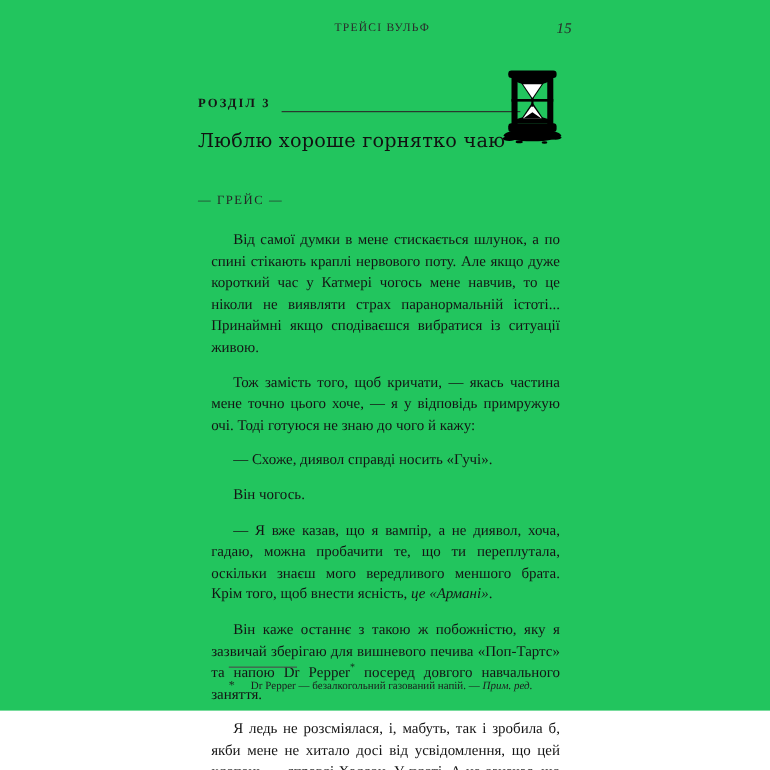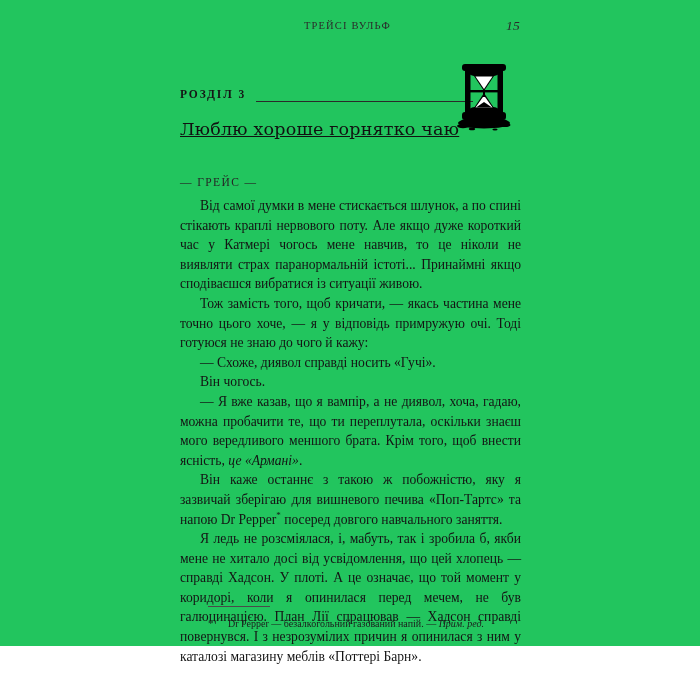--- a/index.html
+++ b/index.html
@@ -96,42 +96,42 @@
     position: absolute;
     left: 180px;
     top: 118px;
     width: 300px;
     font-family: "DejaVu Serif", "Liberation Serif", serif;
     font-size: 17.5px;
     line-height: 23px;
     color: #111111;
     letter-spacing: 0.2px;
   }
-  .chapter-title .line { display: block; white-space: nowrap; text-decoration: underline; }
+  .chapter-title .line { display: block; white-space: nowrap; }
 
   .pov {
     position: absolute;
     left: 180px;
     top: 176px;
     font-size: 11.5px;
     letter-spacing: 1.4px;
     color: #262626;
     font-variant: small-caps;
     text-transform: uppercase;
   }
 
   
   .body-text {
     position: absolute;
     left: 180px;
     top: 196px;
     width: 341px;
   }
   .body-text p {
-    margin: 0;
+    margin: 12px;
     text-align: justify;
     text-justify: inter-word;
     font-size: 13.6px;
     line-height: 19.6px;
     text-indent: 20px;
     color: #141414;
     hyphens: manual;
   }
   .body-text p em { font-style: italic; }
   .fn-marker {

